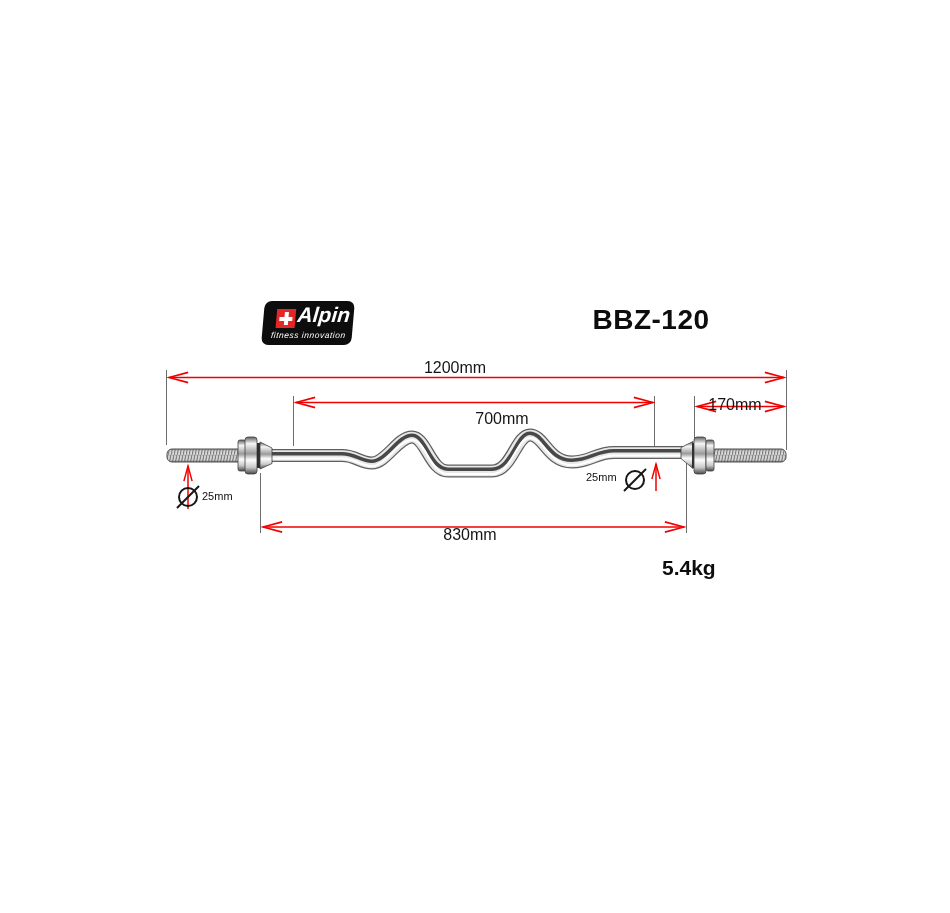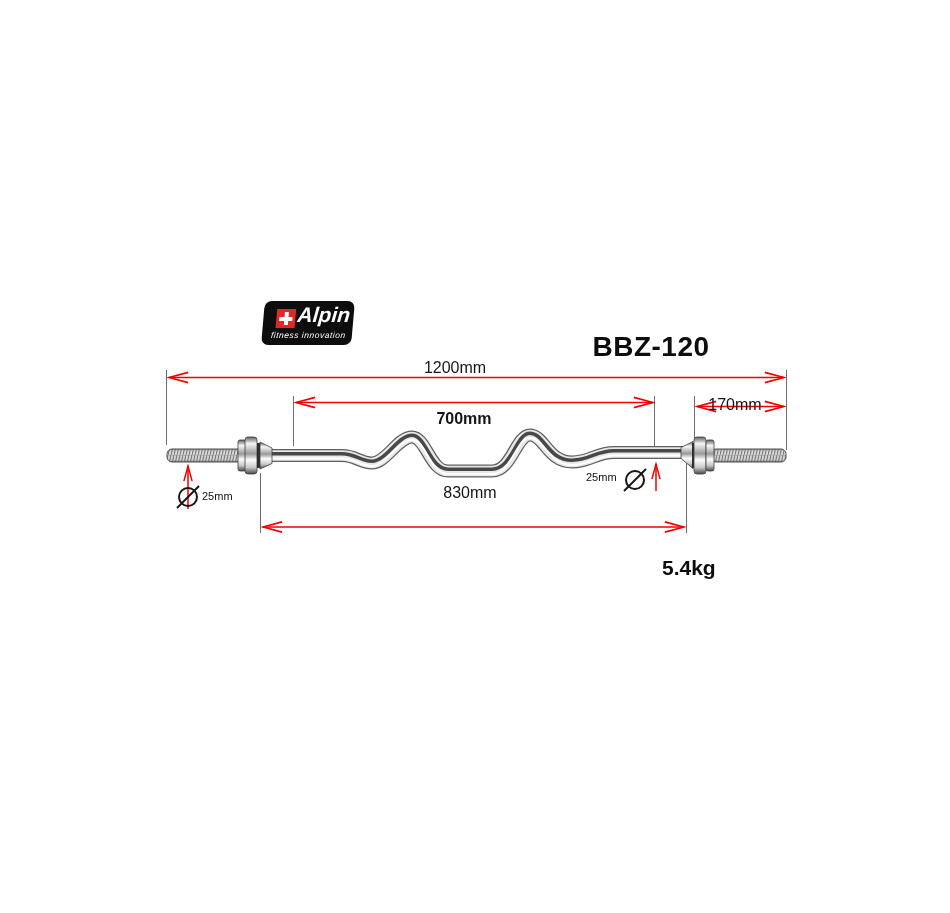--- a/index.html
+++ b/index.html
@@ -1,25 +1,25 @@
 <!DOCTYPE html>
 <html><head>
 <meta charset="utf-8">
 <style>
   html,body{margin:0;padding:0;background:#fff;}
   #stage{position:relative;width:950px;height:913px;background:#ffffff;font-family:"Liberation Sans",sans-serif;color:#0d0d0d;overflow:hidden;}
   .abs{position:absolute;}
   .dim-label{font-size:16px;color:#151515;text-align:center;width:140px;margin-top:8px;}
   .dim25{font-size:11px;font-weight:normal;color:#111;}
-  #model-label{left:591px;top:304px;width:120px;text-align:center;font-size:28px;font-weight:bold;letter-spacing:0.5px;margin-top:27px;}
+  #model-label{left:591px;top:304px;width:120px;text-align:center;font-size:28px;font-weight:bold;letter-spacing:0.5px;}
   #weight-label{left:662px;top:556px;font-size:21px;font-weight:bold;}
   #lbl-total{left:385px;top:351px;}
-  #lbl-grip{left:394px;top:402px;font-weight:bold;}
+  #lbl-grip{left:432px;top:402px;}
   #lbl-sleeve{left:665px;top:388px;}
-  #lbl-inner{left:400px;top:476px;}
+  #lbl-inner{left:400px;top:518px;}
   #lbl-d-left{left:202px;top:490px;}
   #lbl-d-right{left:586px;top:471px;}
   #logo{left:263px;top:301px;width:90px;height:44px;background:#0d0d0d;border-radius:7px;transform:skewX(-5deg);}
   #logo .cross{position:absolute;left:13px;top:8px;width:19px;height:19px;background:#e32726;}
   #logo .cross i{position:absolute;background:#fff;}
   #logo .cross .h{left:3px;top:7.5px;width:13px;height:4px;}
   #logo .cross .v{left:7.5px;top:3px;width:4px;height:13px;}
   #logo .brand{position:absolute;left:34px;top:2px;font-size:21px;font-weight:bold;font-style:italic;color:#fff;}
   #logo .tagline{position:absolute;left:9px;top:29px;font-size:8.5px;font-style:italic;color:#fff;letter-spacing:0.5px;white-space:nowrap;}
 </style>

